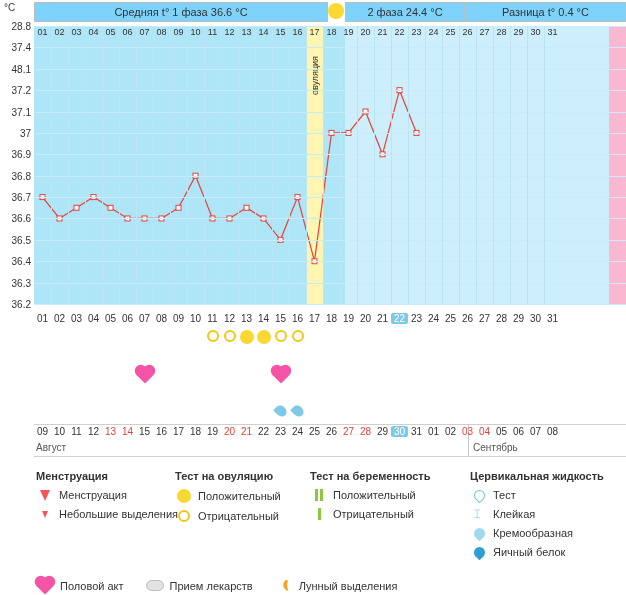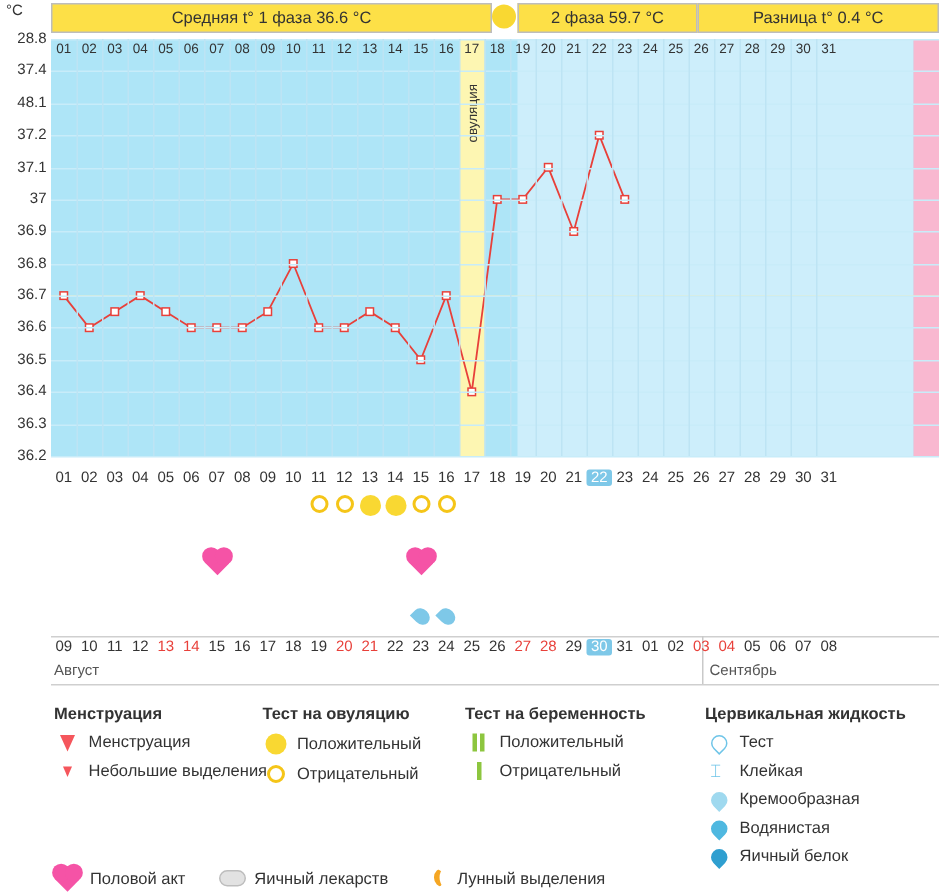--- a/index.html
+++ b/index.html
@@ -26,21 +26,21 @@
   .plot { position:absolute; left:34px; top:26px; width:592px; height:278px; background:#aee5f7; }
   .plot .band-yellow { position:absolute; top:0; bottom:0; width:17px; background:#fdf6b2; }
   .plot .band-pink { position:absolute; top:0; bottom:0; width:17px; background:#f9b8d0; }
   .plot .band-lightblue { position:absolute; top:0; bottom:0; background:#cdeefb; }
   .gridline { position:absolute; left:0; right:0; height:1px; background:#c8ecf9; }
   .covline { position:absolute; left:0; right:0; height:1px; background:#fff0a8; }
 
   .vline { position:absolute; top:0; bottom:0; width:1px; background:#bde4f4; }
 
   .header-strip { position:absolute; left:34px; top:0; width:592px; height:26px; }
-  .phase-box { position:absolute; top:2px; height:20px; border:1px solid #bdbdbd; background:#fde047;
+  .phase-box { position:absolute; top:2px; height:20px; border:1px solid #bdbdbd; background:#7dd3fc;
                display:flex; align-items:center; justify-content:center; font-size:11px; color:#333; }
   .ovul-circle { position:absolute; border-radius:50%; background:#f9d832; }
   .ovul-label { position:absolute; font-size:9px; color:#333; writing-mode:vertical-rl; text-orientation:mixed;
                 transform:rotate(180deg); letter-spacing:0px; }
 
   .daynum-row { position:absolute; left:34px; top:26px; width:592px; height:16px; }
   .daynum { position:absolute; top:1px; width:17px; text-align:center; font-size:9px; color:#333; }
 
   svg.series { position:absolute; left:0; top:0; width:592px; height:278px; overflow:visible; }
 
@@ -120,21 +120,21 @@
         <div class="ytick" style="top: 171.077px;">36.7</div>
         <div class="ytick" style="top: 192.462px;">36.6</div>
         <div class="ytick" style="top: 213.846px;">36.5</div>
         <div class="ytick" style="top: 235.231px;">36.4</div>
         <div class="ytick" style="top: 256.615px;">36.3</div>
         <div class="ytick" style="top: 278px;">36.2</div>
       </div>
 
     <div class="header-strip">
       <div class="phase-box" style="left:0;width:294px;">Средняя t° 1 фаза 36.6 °C</div>
-      <div class="phase-box" style="left:311px;width:120px;">2 фаза 59.7 °C</div>
+      <div class="phase-box" style="left:311px;width:120px;">2 фаза 24.4 °C</div>
       <div class="phase-box" style="left:431px;width:161px;">Разница t° 0.4 °C</div>
       <div class="ovul-circle" style="left:294px;top:3px;width:16px;height:16px;"></div>
     </div>
 
     <div class="plot" id="plot">
       <div class="band-lightblue" style="left:311px;width:264px;"></div>
       <div class="band-yellow" style="left:272px;"></div>
       <div class="band-pink" style="left:575px;"></div>
       <div class="covline" style="top: 171.077px;"></div>
       <svg class="series" id="svg">
@@ -405,45 +405,39 @@
         <span>Клейкая</span>
       </div>
       <div class="litem">
         <span class="lic">
             <span class="cerv cerv-fill"></span>
           </span>
         <span>Кремообразная</span>
       </div>
       <div class="litem">
         <span class="lic">
-            <span class="cerv cerv-water"></span>
-          </span>
-        <span>Водянистая</span>
-      </div>
-      <div class="litem">
-        <span class="lic">
             <span class="cerv cerv-egg"></span>
           </span>
         <span>Яичный белок</span>
       </div>
     </div>
   </div>
 
   <div class="legend-bottom">
     <div class="lb-item" style="margin-left:36px;">
       <span class="lic">
           <span class="heart"></span>
         </span>
       <span>Половой акт</span>
     </div>
     <div class="lb-item">
       <span class="lic">
           <span class="pill"></span>
         </span>
-      <span>Яичный лекарств</span>
+      <span>Прием лекарств</span>
     </div>
     <div class="lb-item">
       <span class="lic">
           <span class="moon-wrap">
             <span class="moon-c"></span>
           </span>
         </span>
       <span>Лунный выделения</span>
     </div>
   </div>

